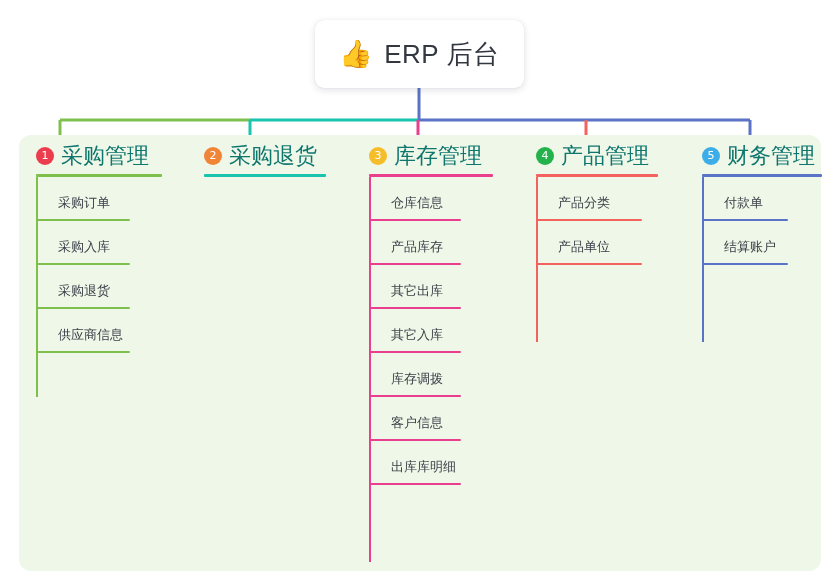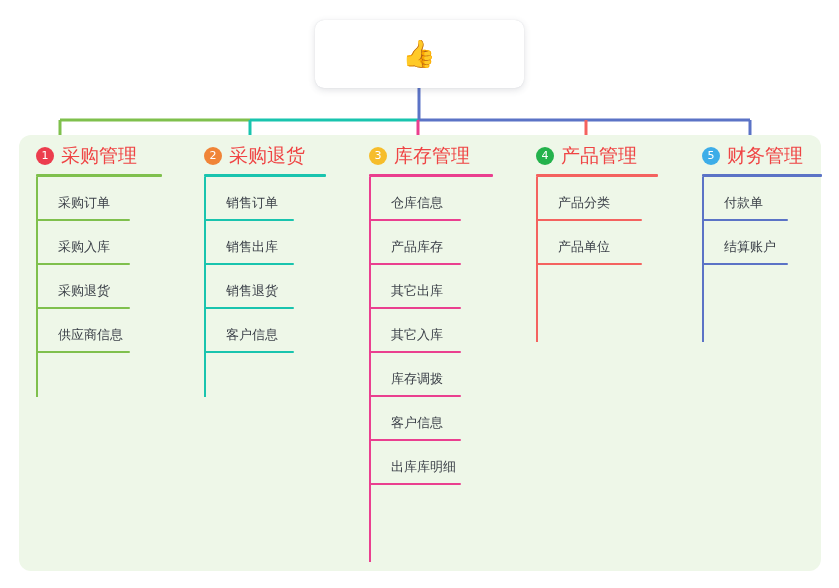--- a/index.html
+++ b/index.html
@@ -88,22 +88,22 @@
     height: 18px;
     border-radius: 50%;
     color: #ffffff;
     font-size: 11px;
     line-height: 18px;
     text-align: center;
     flex: 0 0 auto;
     font-family: "DejaVu Sans", sans-serif;
   }
   .col-title {
-    font-size: 19px;
-    color: #ef4444;
+    font-size: 22px;
+    color: #0f766e;
     white-space: nowrap;
     text-align: right;
   }
   .head-rule {
     height: 3px;
     margin-top: 5px;
     border-radius: 1px;
   }
 
   
@@ -153,20 +153,21 @@
         <line x1="60" y1="120" x2="60" y2="157" stroke="#7fc04d" stroke-width="3"></line>
         <line x1="250" y1="120" x2="250" y2="157" stroke="#19c4ae" stroke-width="3"></line>
         <line x1="418" y1="120" x2="418" y2="157" stroke="#ea3f8f" stroke-width="3"></line>
         <line x1="586" y1="120" x2="586" y2="157" stroke="#f4625f" stroke-width="3"></line>
         <line x1="750" y1="120" x2="750" y2="157" stroke="#5b73c6" stroke-width="3"></line>
       </g>
   </svg>
 
   <div class="root-node">
     <span class="root-emoji">👍</span>
+    <span class="root-title">ERP 后台</span>
   </div>
 
   <div class="panel"></div>
 
   <div id="columns">
       <div class="column" style="left: 22px; width: 150px;">
         <div class="col-head">
           <span class="badge" style="background: rgb(236, 61, 78);">1</span>
           <span class="col-title">采购管理</span>
         </div>
@@ -190,39 +191,20 @@
             <div class="leaf-rule" style="background: rgb(127, 192, 77); width: 94px;"></div>
           </div>
         </div>
       </div>
       <div class="column" style="left: 190px; width: 148px;">
         <div class="col-head">
           <span class="badge" style="background: rgb(240, 132, 55);">2</span>
           <span class="col-title">采购退货</span>
         </div>
         <div class="head-rule" style="background: rgb(25, 196, 174); width: 122px; margin-left: 14px;"></div>
-        <div class="leaves">
-          <div class="spine" style="background: rgb(25, 196, 174); height: 220px;"></div>
-          <div class="leaf">
-            <span class="leaf-label">销售订单</span>
-            <div class="leaf-rule" style="background: rgb(25, 196, 174); width: 90px;"></div>
-          </div>
-          <div class="leaf">
-            <span class="leaf-label">销售出库</span>
-            <div class="leaf-rule" style="background: rgb(25, 196, 174); width: 90px;"></div>
-          </div>
-          <div class="leaf">
-            <span class="leaf-label">销售退货</span>
-            <div class="leaf-rule" style="background: rgb(25, 196, 174); width: 90px;"></div>
-          </div>
-          <div class="leaf">
-            <span class="leaf-label">客户信息</span>
-            <div class="leaf-rule" style="background: rgb(25, 196, 174); width: 90px;"></div>
-          </div>
-        </div>
       </div>
       <div class="column" style="left: 355px; width: 152px;">
         <div class="col-head">
           <span class="badge" style="background: rgb(246, 189, 43);">3</span>
           <span class="col-title">库存管理</span>
         </div>
         <div class="head-rule" style="background: rgb(234, 63, 143); width: 124px; margin-left: 14px;"></div>
         <div class="leaves">
           <div class="spine" style="background: rgb(234, 63, 143); height: 385px;"></div>
           <div class="leaf">

